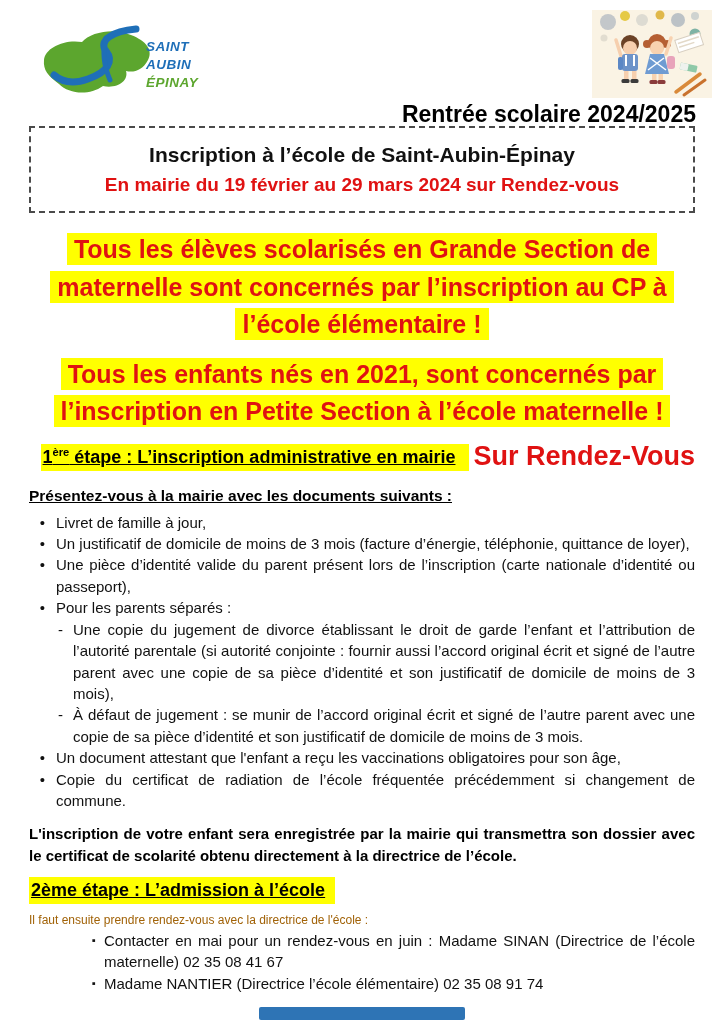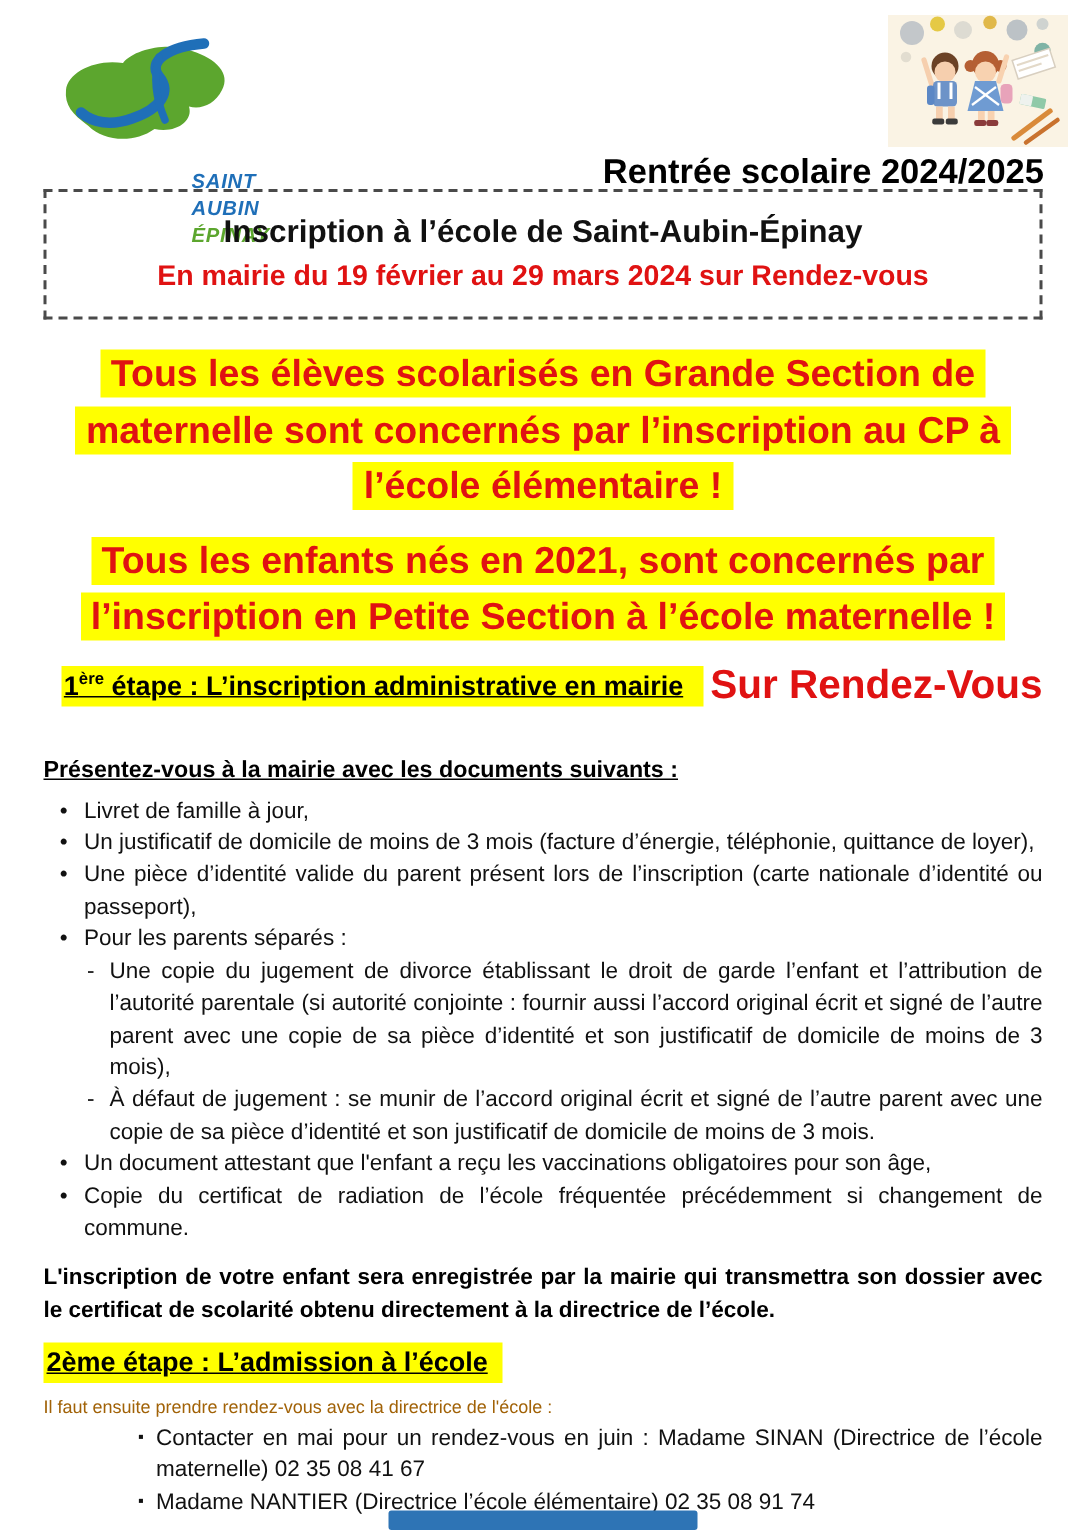--- a/index.html
+++ b/index.html
@@ -7,21 +7,21 @@
   .page {
     width:724px; height:1024px; margin:0 auto; position:relative;
     background:#ffffff; overflow:hidden;
     font-family:"Liberation Sans", sans-serif; color:#151515;
   }
   .content { padding:0 29px; }
 
   
   .header { display:flex; justify-content:space-between; align-items:flex-start;
             height:120px; padding:10px 12px 0 30px; }
-  .logo { display:flex; align-items:flex-end; margin-top:8px;flex-direction:column; }
+  .logo { display:flex; align-items:center; margin-top:8px; }
   .logo svg { display:block; }
   .logo-word { margin:10px 0 0 -34px; font-style:italic; font-weight:bold;
                font-size:13.5px; line-height:1.35; letter-spacing:.5px; }
   .logo-word .w-blue  { color:var(--logo-blue,#1f6fb8); display:block; }
   .logo-word .w-green { color:var(--logo-green,#5ca62e); display:block; }
 
   .header-right { display:flex; flex-direction:column; align-items:flex-end; }
   .illu { width:120px; height:88px; display:block; }
   .school-year { font-size:23px; font-weight:bold; color:#000;
                  margin:3px 16px 0 0; white-space:nowrap;text-align:right; }
@@ -47,21 +47,21 @@
   
   .step1 { margin-top:10px; white-space:nowrap;text-align:right; }
   .step1 .hl {
     background:var(--yellow,#ffff00); font-size:18px; font-weight:bold;
     text-decoration:underline; color:#000; padding:3px 14px 4px 2px;
   }
   .step1 sup { font-size:.62em; }
   .step1 .cta { color:var(--red,#e01212); font-size:27px; font-weight:bold;
                 margin-left:4px; vertical-align:-2px; }
 
-  .doc-intro { margin-top:33px; font-size:15.5px; font-weight:bold;
+  .doc-intro { margin-top:15px; font-size:15.5px; font-weight:bold;
                text-decoration:underline; color:#000; }
 
   
   .doc-list { margin-top:7px; font-size:15px; line-height:1.43; color:#111; }
   .li { display:flex; }
   .li .marker { flex:none; width:27px; text-align:center; }
   .li .txt { flex:1; text-align:justify; }
   .li.sub { margin-left:27px; }
   .li.sub .marker { width:17px; text-align:left; padding-left:2px; }
 

